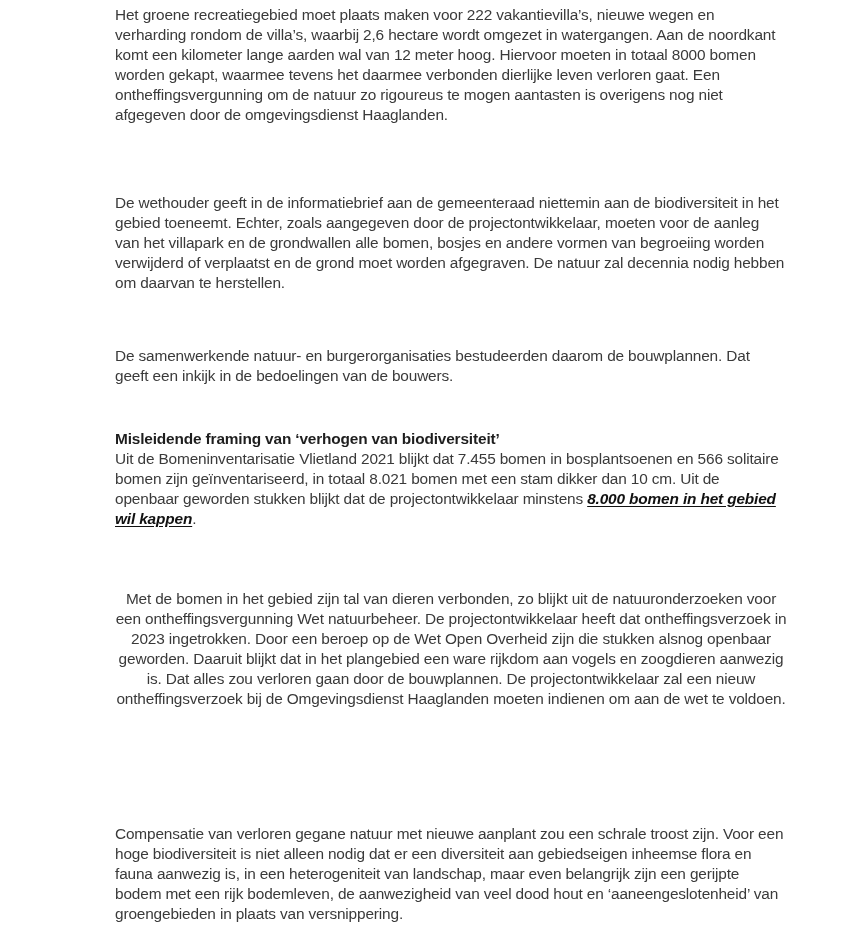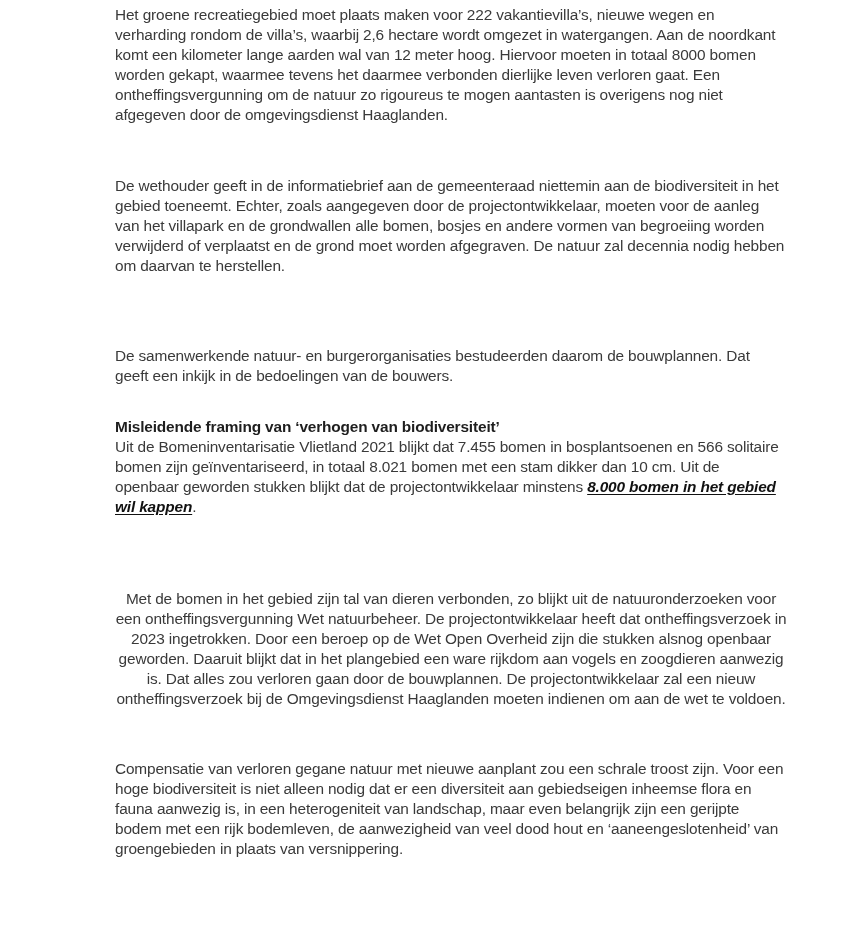--- a/index.html
+++ b/index.html
@@ -21,25 +21,25 @@
       font-family: "Liberation Sans", sans-serif;
       font-size: 15.4px;
       color: #3a3a3a;
       letter-spacing: -0.15px;
     }
     .para {
       margin: 4px;
       line-height: 20px;
     }
     .p1 { position: absolute; top: 1px; }
-    .p2 { position: absolute; top: 172px; }
+    .p2 { position: absolute; top: 189px; }
     .p3 { position: absolute; top: 342px; }
-    .p4 { position: absolute; top: 413px; }
+    .p4 { position: absolute; top: 425px; }
     .p5 { position: absolute; top: 585px; text-align: center; }
-    .p6 { position: absolute; top: 755px; }
+    .p6 { position: absolute; top: 820px; }
     .subhead {
       display: block;
       font-weight: bold;
       color: #1e1e1e;
     }
     .inline-link {
       font-weight: bold;
       font-style: italic;
       color: #111111;
       text-decoration: underline;

